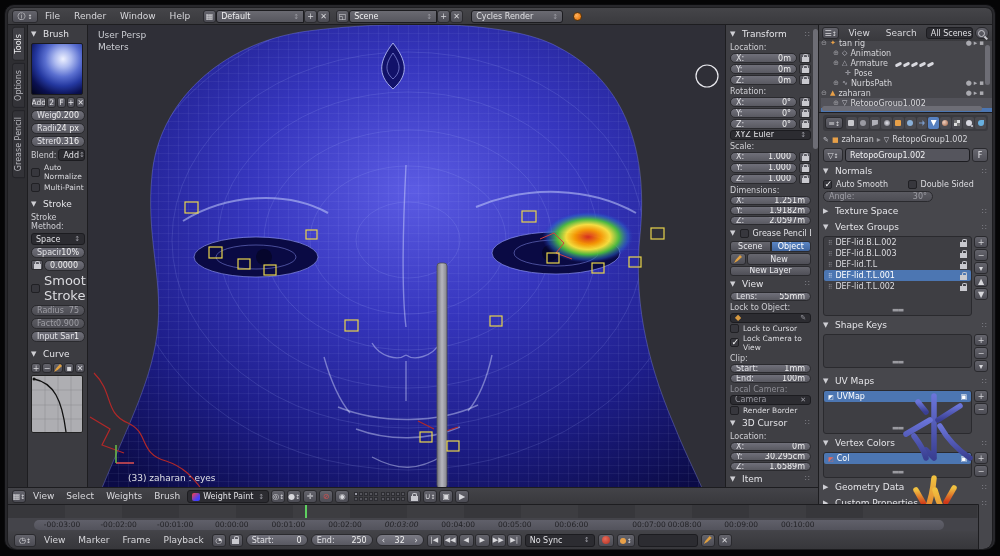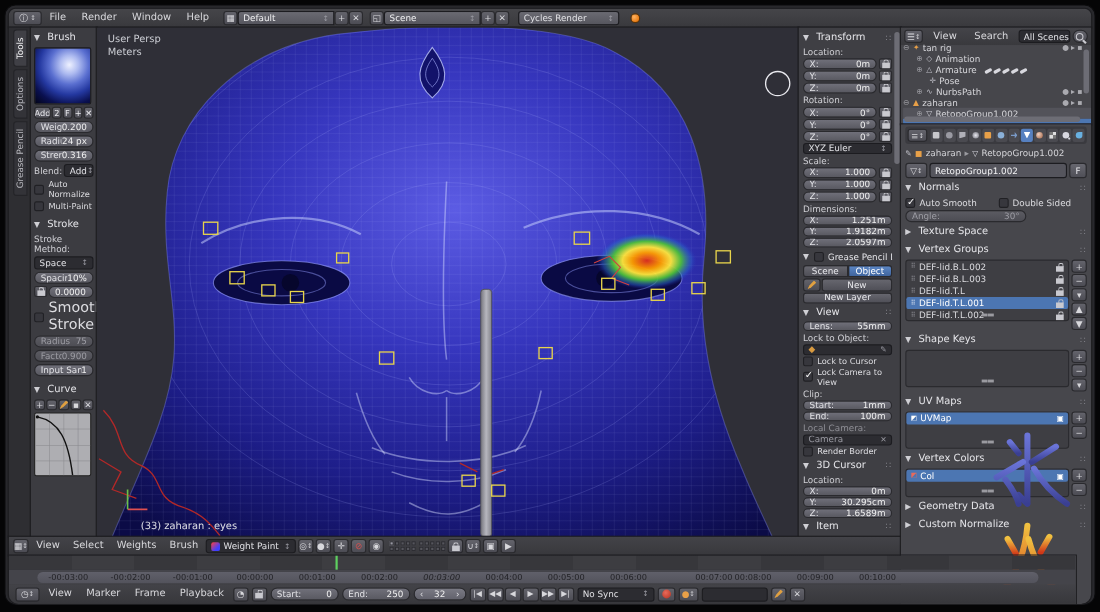--- a/index.html
+++ b/index.html
@@ -766,21 +766,21 @@
         <span>Texture Space</span>
         <span class="dots">∷</span>
       </div>
 
     <div class="phead">
         <span class="arr">▼</span>
         <span>Vertex Groups</span>
         <span class="dots">∷</span>
       </div>
     <div class="listwrap">
-      <div class="listbox" style="height:56px">
+      <div class="listbox" style="height:80px">
         <div class="lrow">
             <span style="font-size:6px;color:#9a9aa2">⠿</span>
             <span>DEF-lid.B.L.002</span>
             <span class="lk lock-icon"></span>
           </div>
         <div class="lrow">
             <span style="font-size:6px;color:#9a9aa2">⠿</span>
             <span>DEF-lid.B.L.003</span>
             <span class="lk lock-icon"></span>
           </div>
@@ -825,21 +825,21 @@
         <div class="iconbtn">▾</div>
       </div>
     </div>
 
     <div class="phead">
         <span class="arr">▼</span>
         <span>UV Maps</span>
         <span class="dots">∷</span>
       </div>
     <div class="listwrap">
-      <div class="listbox" style="height:34px">
+      <div class="listbox" style="height:44px">
         <div class="lrow active">
             <span style="font-size:6px">◩</span>
             <span>UVMap</span>
             <span class="lk" style="font-size:7px">▣</span>
           </div>
         <span class="grip">▬▬</span>
       </div>
       <div class="sidecol">
         <div class="iconbtn">+</div>
         <div class="iconbtn">−</div>
@@ -866,21 +866,21 @@
       </div>
     </div>
 
     <div class="phead">
         <span class="arr">▶</span>
         <span>Geometry Data</span>
         <span class="dots">∷</span>
       </div>
     <div class="phead">
         <span class="arr">▶</span>
-        <span>Custom Normalize</span>
+        <span>Custom Properties</span>
         <span class="dots">∷</span>
       </div>
   </div>
 
   <svg id="watermark" viewBox="0 0 92 156">
     <defs>
       <linearGradient id="iceG" x1="0" y1="0" x2="0" y2="1">
           <stop offset="0%" stop-color="#6a74d8"></stop>
           <stop offset="100%" stop-color="#3a3f92"></stop>
         </linearGradient>

